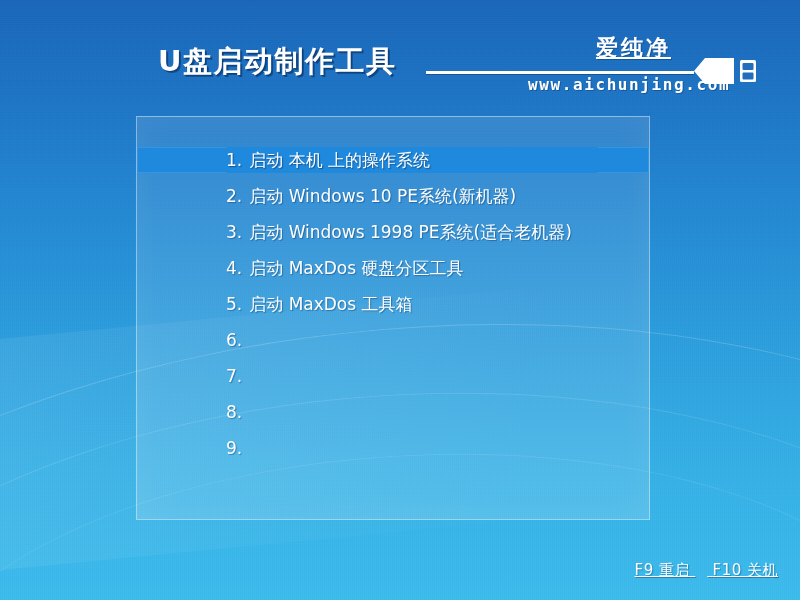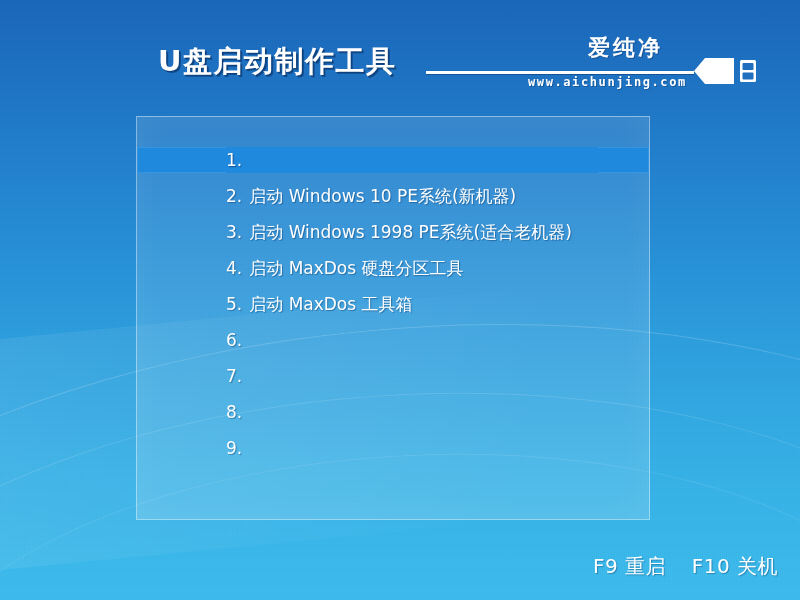--- a/index.html
+++ b/index.html
@@ -121,36 +121,37 @@
   #logo-block {
     position: absolute;
     left: 520px;
     top: 33px;
     width: 250px;
     height: 68px;
   }
 
   #logo-cn {
     position: absolute;
-    left: 68px;
+    left: 76px;
     top: 0px;
     font-size: 22px;
     font-weight: bold;
     letter-spacing: 3px;
     color: #ffffff;
     white-space: nowrap;
     text-shadow: 1px 1px 0 rgba(12,62,120,0.55);
     font-family: "DejaVu Sans", "Liberation Sans", sans-serif;
+    text-decoration: underline;
   }
 
   #logo-url {
     position: absolute;
     left: 8px;
     top: 42px;
-    font-size: 12px;
+    font-size: 16px;
     font-weight: bold;
     letter-spacing: 1.6px;
     color: #ffffff;
     white-space: nowrap;
     text-shadow: 1px 1px 0 rgba(12,62,120,0.5);
     font-family: "DejaVu Sans Mono", "Liberation Mono", monospace;
   }
 
   
   #usb-icon {
@@ -235,26 +236,27 @@
     z-index: 1;
     display: flex;
     align-items: center;
   }
 
   
   #footer-keys {
     position: absolute;
     right: 22px;
     bottom: 20px;
-    font-size: 20px;
+    font-size: 15px;
     color: #ffffff;
     white-space: nowrap;
     letter-spacing: .5px;
     text-shadow: 1px 1px 1px rgba(10,55,105,0.4);
     font-family: "DejaVu Sans", "Liberation Sans", sans-serif;
+    text-decoration: underline;
   }
   #footer-keys .fk-sep { display:inline-block; width: 12px; }
 </style>
 </head>
 <body>
 
 <div id="boot-screen">
 
   <div class="bg-sheen"></div>
   <div class="bg-arc a1"></div>
@@ -286,20 +288,21 @@
     </div>
   </div>
 
   <div id="menu-panel">
     <ul id="menu-list">
 
       <li class="menu-item selected">
         <span class="hl-span"></span>
         <span class="mi-text-wrap">
           <span class="mi-index">1.</span>
+          <span class="mi-label">启动 本机 上的操作系统</span>
         </span>
       </li>
 
       <li class="menu-item">
         <span class="mi-text-wrap">
           <span class="mi-index">2.</span>
           <span class="mi-label">启动 Windows 10 PE系统(新机器)</span>
         </span>
       </li>
 

